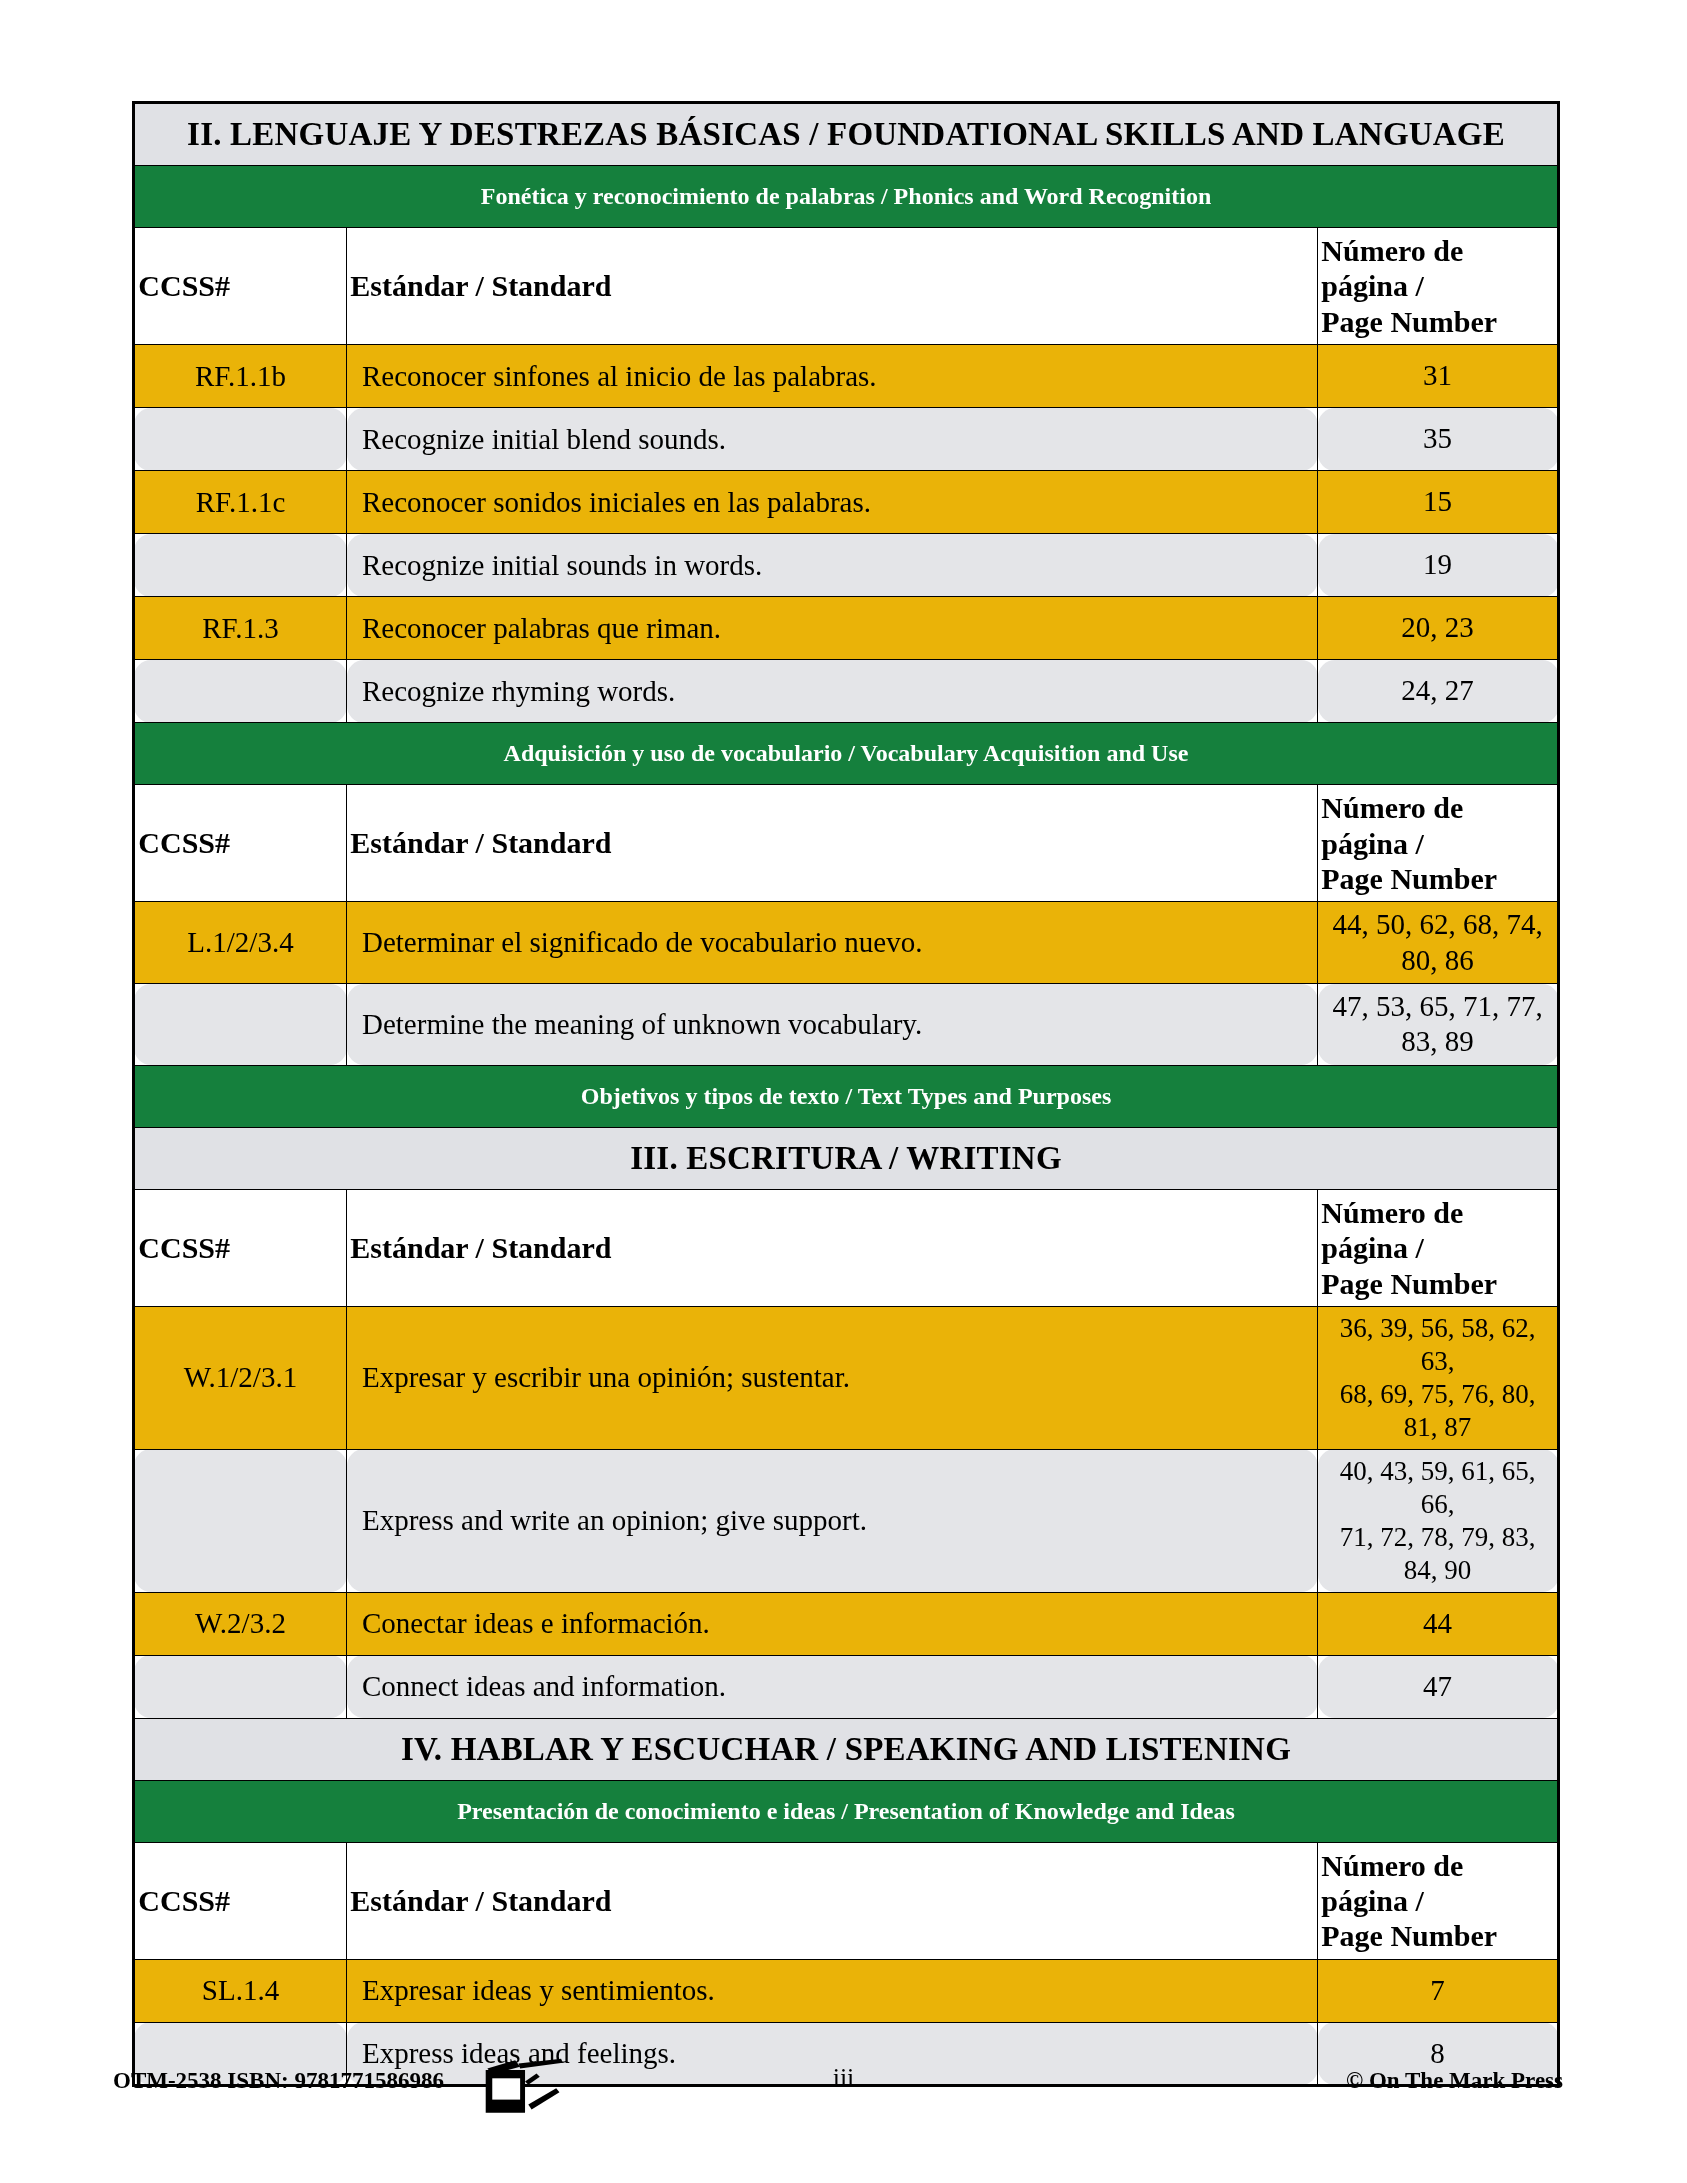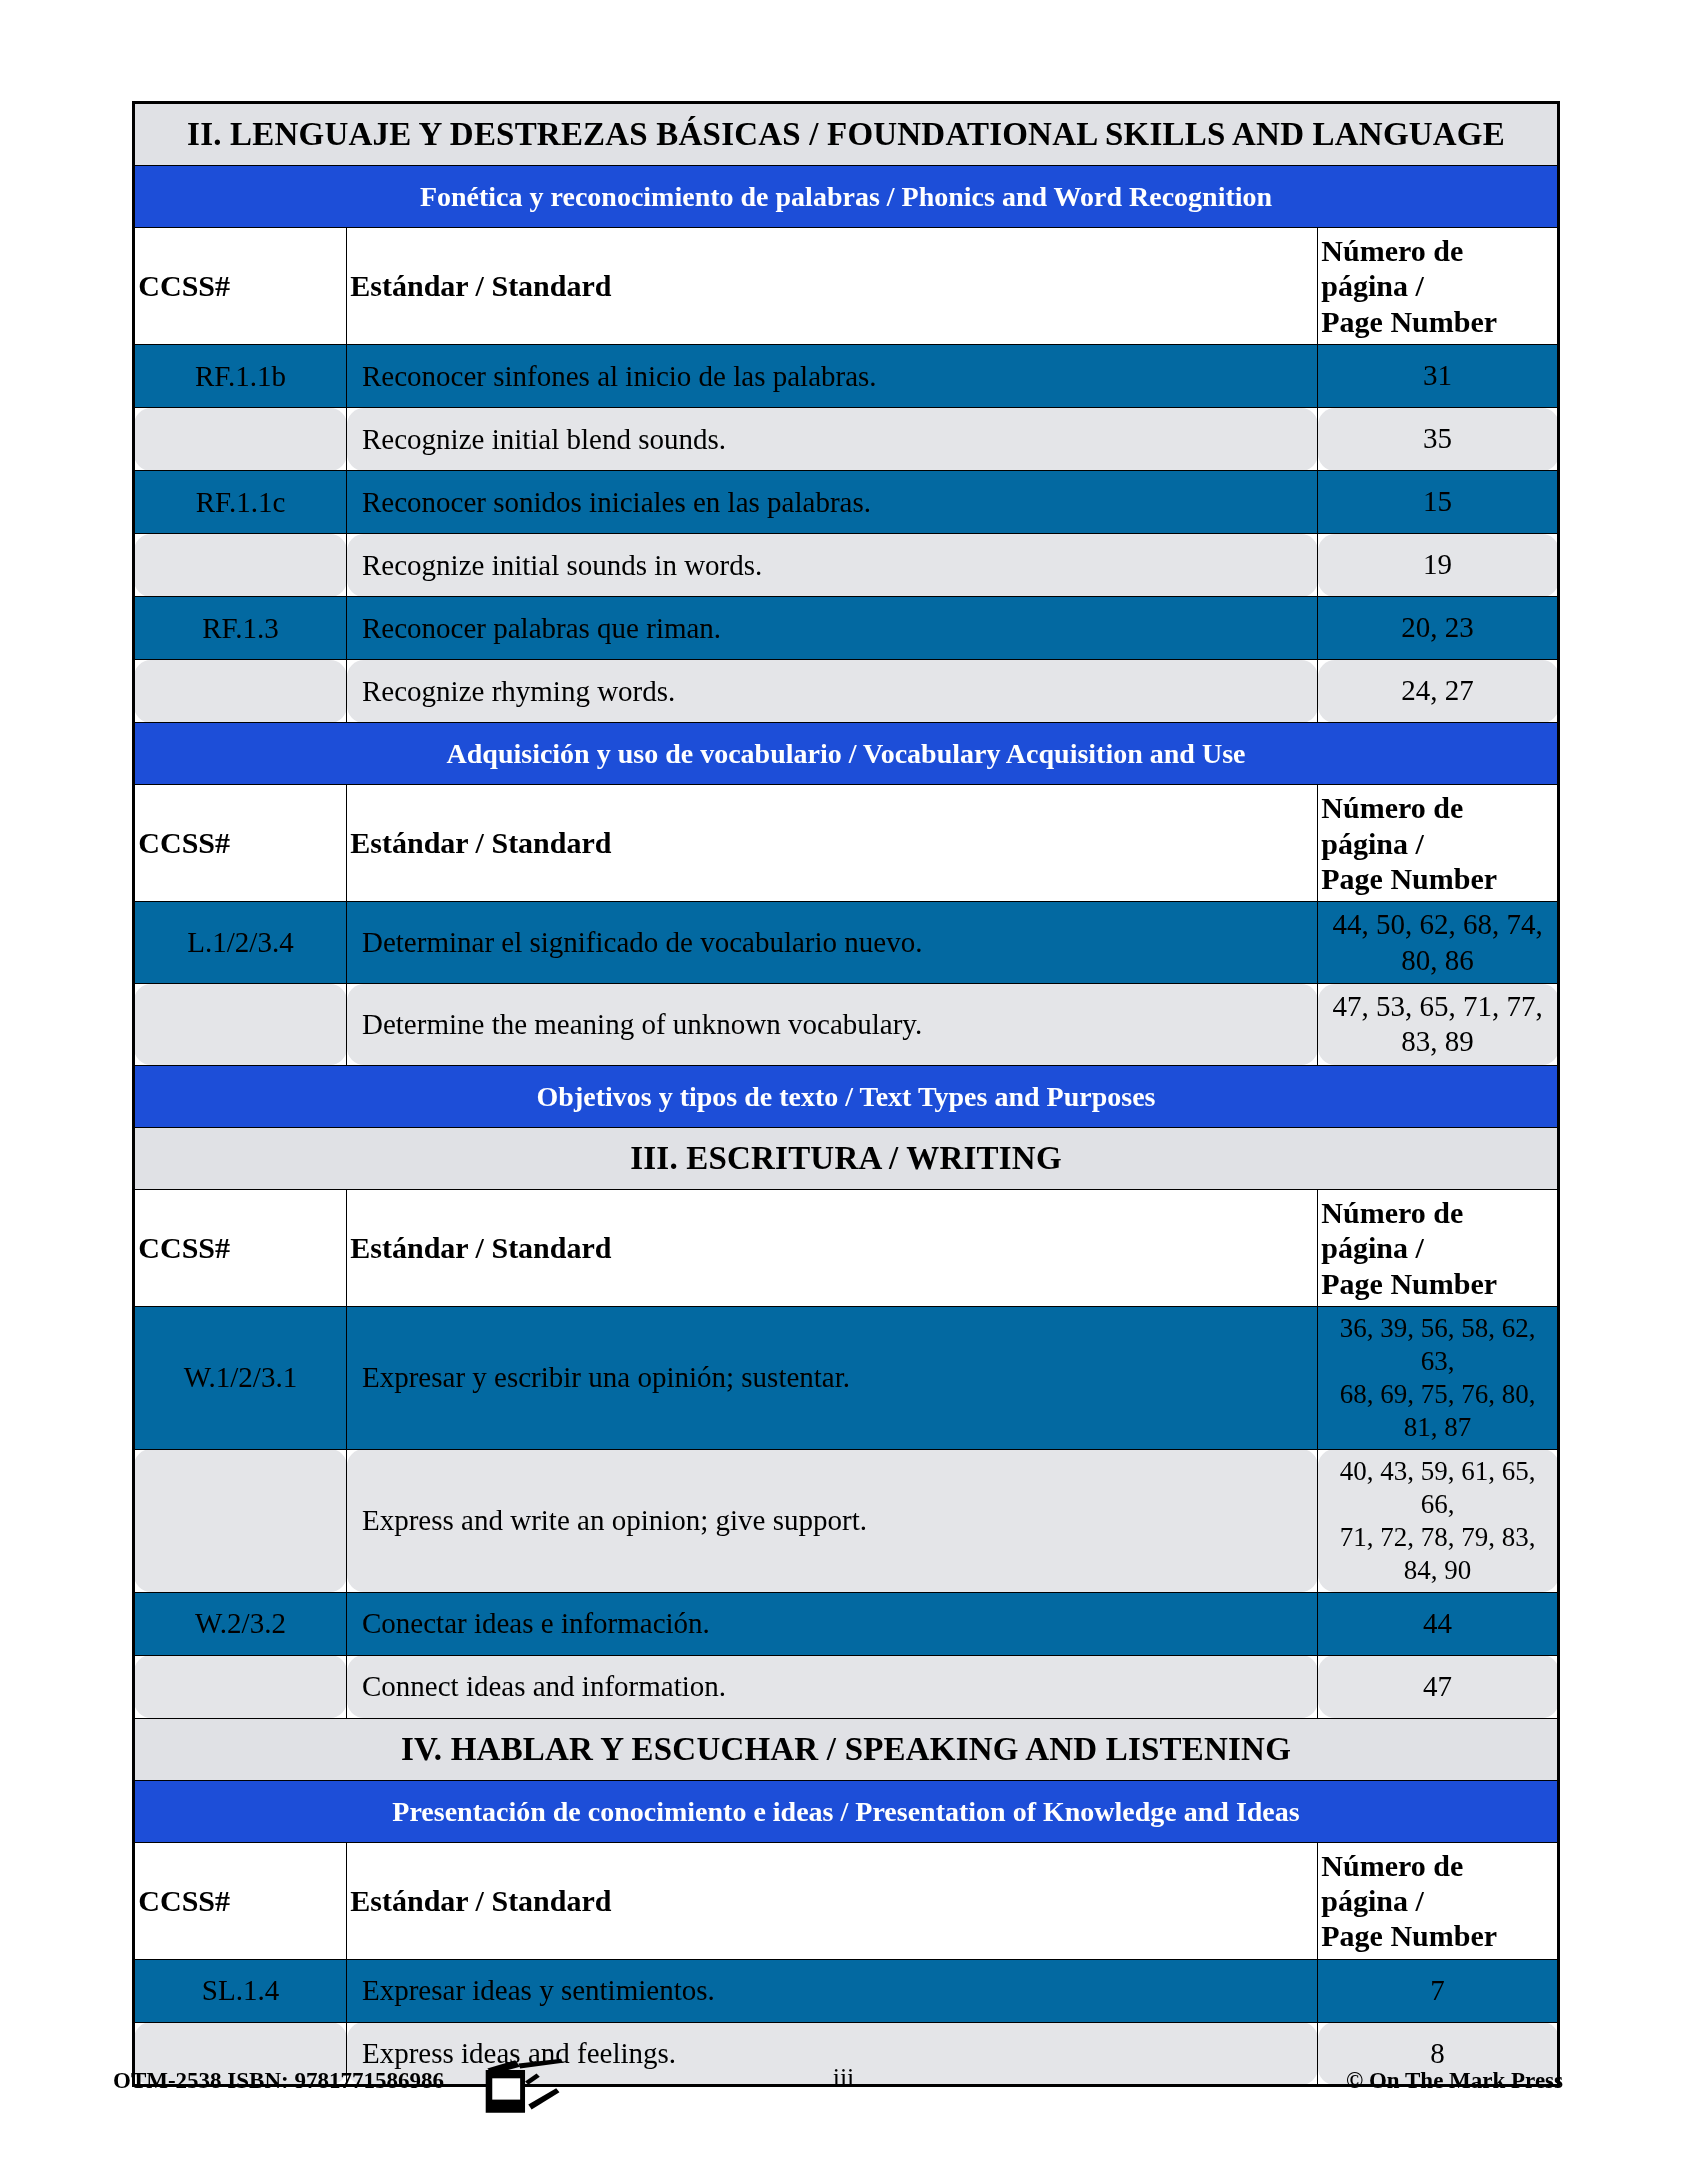--- a/index.html
+++ b/index.html
@@ -56,45 +56,45 @@
     font-weight: bold;
     font-size: 33px;
     letter-spacing: 0.2px;
     height: 61px;
     line-height: 61px;
     white-space: nowrap;
   }
 
   
   .sect-sub {
-    background: #1d4ed8;
+    background: #15803d;
     color: #ffffff;
     text-align: center;
     font-weight: bold;
-    font-size: 28px;
+    font-size: 24px;
     height: 61px;
     line-height: 61px;
     white-space: nowrap;
   }
 
   
   .hdr {
     background: #ffffff;
     text-align: left;
     font-weight: bold;
     font-size: 30px;
     height: 89px;
     padding: 5px 3.3px !important;
   }
   .hdr.two-line {
     line-height: 1.18;
   }
 
   
-  tr.row-es td { background: #0369a1; }
+  tr.row-es td { background: #eab308; }
   tr.row-en td { background: #e4e5e8; border-radius: 17px; }
 
   td.cell-code {
     text-align: center;
     font-size: 29px;
     height: 63px;
     padding: 3.3px 5px !important;
   }
   td.cell-std {
     text-align: left;

